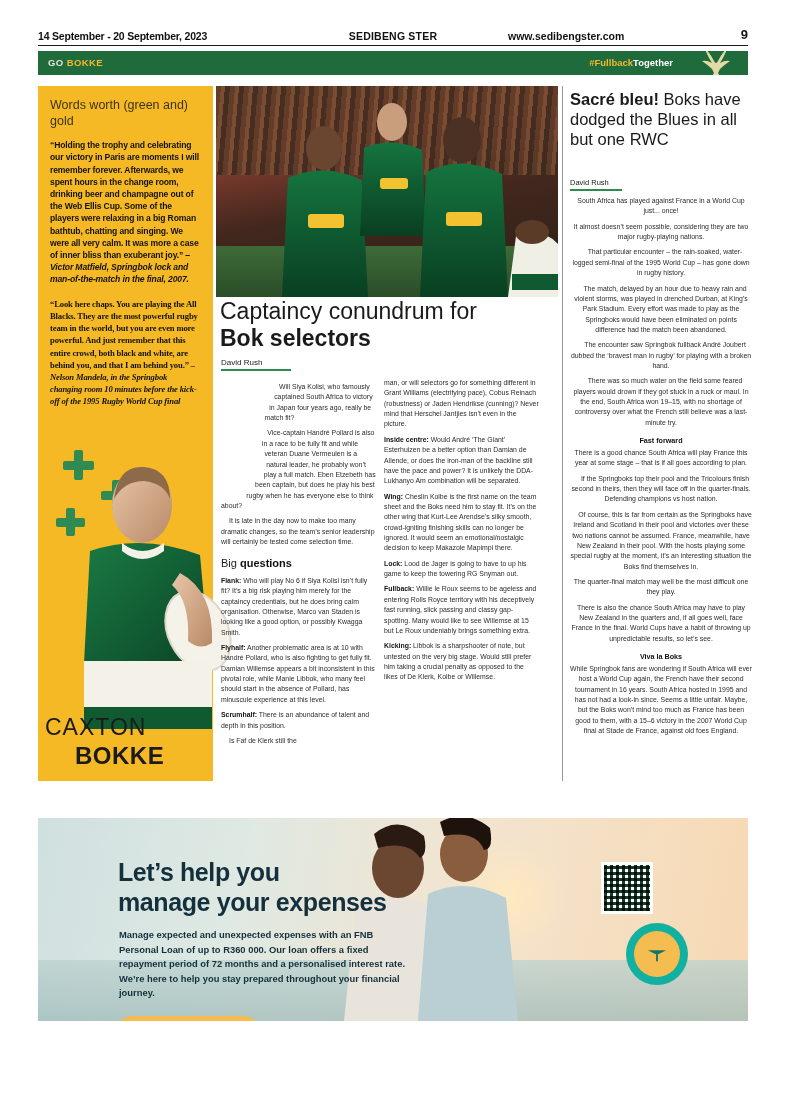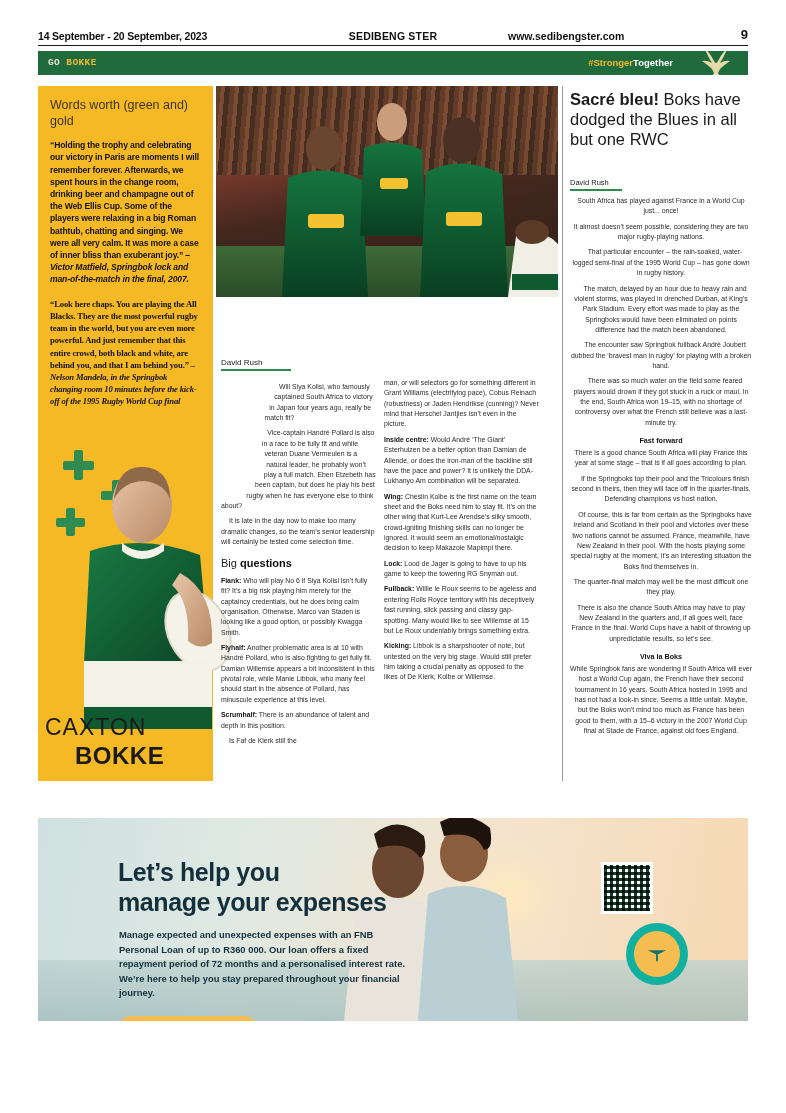--- a/index.html
+++ b/index.html
@@ -22,21 +22,21 @@
   .mh-title { font-size: 10.5px; font-weight: 700; color:#111; letter-spacing:0.2px;
     position:absolute; left:50%; transform:translateX(-50%); bottom:3px; }
   .mh-url { font-size: 10.5px; font-weight: 700; color:#111; position:absolute; left:470px; bottom:3px;}
   .mh-page { font-size: 13px; font-weight: 700; color:#111; }
 
   
   .band {
     position: absolute; left: 38px; top: 51px; width: 710px; height: 24px;
     background: #1f6b3b; overflow: hidden;
   }
-  .band-left { position:absolute; left:10px; top:6px; font-size:9.5px; font-weight:700; letter-spacing:0.4px;font-family:Liberation Mono, monospace;}
+  .band-left { position:absolute; left:10px; top:6px; font-size:9.5px; font-weight:700; letter-spacing:0.4px;}
   .band-left .go { color:#e9e4d6; }
   .band-left .bokke { color:#f2b82e; }
   .band-right { position:absolute; right:75px; top:6px; font-size:9.5px; font-weight:700; }
   .band-right .s { color:#f2b82e; }
   .band-right .t { color:#ffffff; }
   .band-springbok {
     position:absolute; right:6px; top:-8px; width:52px; height:46px;
   }
 
   
@@ -172,21 +172,21 @@
     <span class="mh-title">SEDIBENG STER</span>
     <span class="mh-url">www.sedibengster.com</span>
     <span class="mh-page">9</span>
   </div>
 
   <div class="band">
     <div class="band-left">
       <span class="go">GO </span><span class="bokke">BOKKE</span>
     </div>
     <div class="band-right">
-      <span class="s">#Stronger</span><span class="t">Together</span>
+      <span class="s">#Fullback</span><span class="t">Together</span>
     </div>
     <svg class="band-springbok" viewBox="0 0 52 46">
       <g fill="#e5d9a8">
         <path d="M14 4 Q18 14 22 20 Q17 17 12 18 Q18 22 22 26 L26 34 L30 26 Q34 22 40 18 Q35 17 30 20 Q34 14 38 4 Q32 10 28 18 Q26 22 24 18 Q20 10 14 4Z"></path>
         <path d="M24 30 Q20 36 19 44 L23 44 Q24 37 26 34 Q28 37 29 44 L33 44 Q32 36 28 30Z"></path>
       </g>
     </svg>
   </div>
 
   <div class="quotebox">
@@ -268,20 +268,23 @@
       </g>
 
       <g>
         <path d="M300 150 Q326 140 342 158 L342 211 L292 211Z" fill="#f0efe6"></path>
         <ellipse cx="316" cy="146" rx="17" ry="12" fill="#5a3b28"></ellipse>
         <rect x="296" y="188" width="46" height="16" fill="#0f5a31"></rect>
       </g>
     </svg>
   </div>
 
+  <div class="headline">
+    <span>Captaincy conundrum for </span><b>Bok selectors</b>
+  </div>
   <div class="byline">David Rush</div>
 
   <div class="col colA" id="colA">
       <div class="wrapshape-a"></div>
       <p>Will Siya Kolisi, who famously captained South Africa to victory in Japan four years ago, really be match fit?</p>
       <p class="ind">Vice-captain Handré Pollard is also in a race to be fully fit and while veteran Duane Vermeulen is a natural leader, he probably won’t play a full match. Eben Etzebeth has been captain, but does he play his best rugby when he has everyone else to think about?</p>
       <p class="ind">It is late in the day now to make too many dramatic changes, so the team’s senior leadership will certainly be tested come selection time.</p>
       <div class="sub"><span>Big </span><b>questions</b></div>
       <p><b>Flank:</b> Who will play No 6 if Siya Kolisi isn’t fully fit? It’s a big risk playing him merely for the captaincy credentials, but he does bring calm organisation. Otherwise, Marco van Staden is looking like a good option, or possibly Kwagga Smith.</p>
       <p><b>Flyhalf:</b> Another problematic area is at 10 with Handré Pollard, who is also fighting to get fully fit. Damian Willemse appears a bit inconsistent in this pivotal role, while Manie Libbok, who many feel should start in the absence of Pollard, has minuscule experience at this level.</p>

